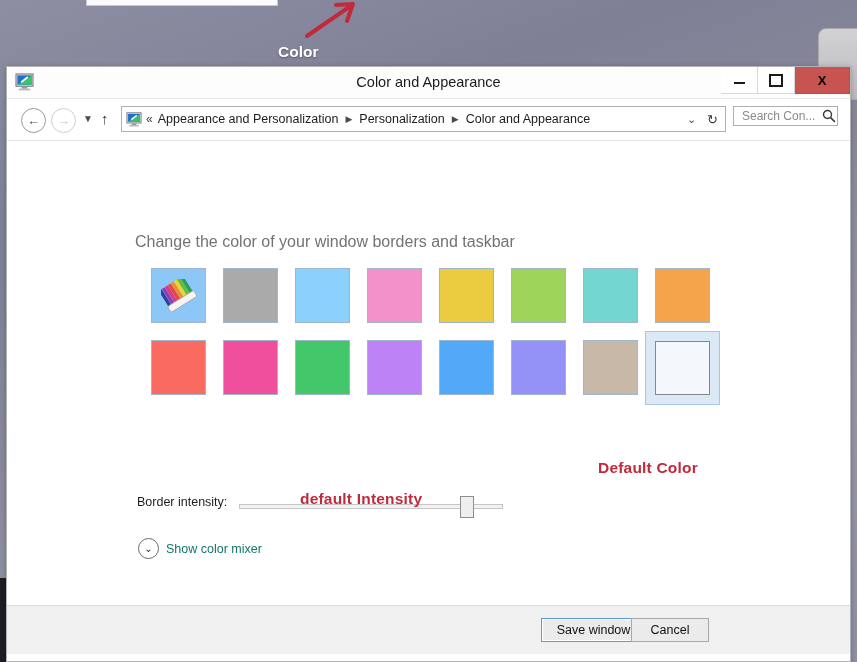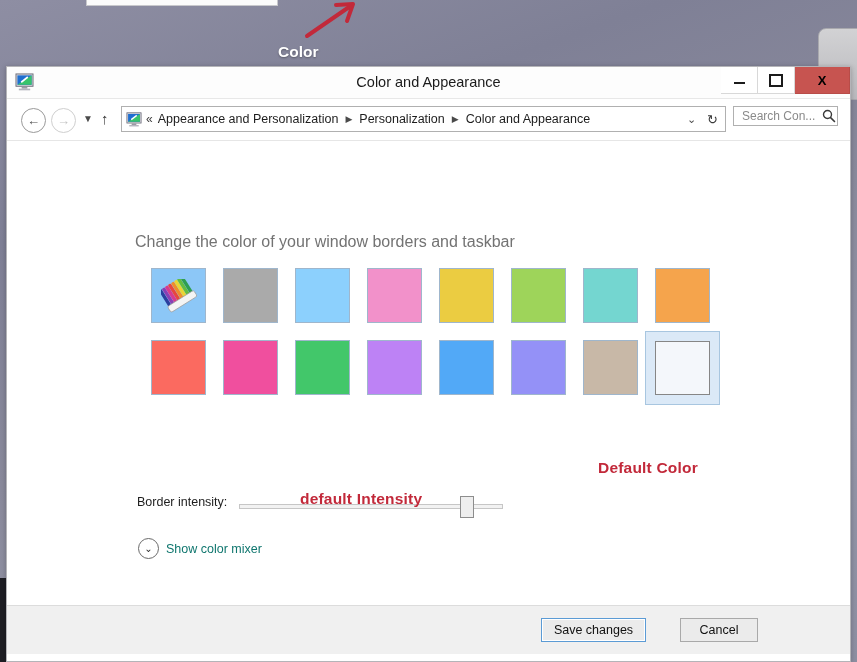--- a/index.html
+++ b/index.html
@@ -373,21 +373,21 @@
     color: #111111;
     cursor: default;
   }
   #btn-save {
     left: 534px;
     width: 105px;
     border: 1px solid #5b9bd5;
     box-shadow: inset 0 0 0 1px #ffffff;
   }
   #btn-cancel {
-    left: 673px;
+    left: 624px;
     width: 78px;
   }
 
   
   .anno-text {
     position: absolute;
     color: #c2293a;
     font-weight: bold;
     font-size: 15.5px;
     letter-spacing: 0.2px;
@@ -540,21 +540,21 @@
         <div id="slider-track"></div>
         <div id="slider-thumb"></div>
       </div>
 
       <div id="mixer-toggle">
         <span id="mixer-chevron">⌄</span>
         <span id="mixer-label">Show color mixer</span>
       </div>
 
       <div id="footer">
-        <button class="footer-btn" id="btn-save">Save changes</button>
+        <button class="footer-btn" id="btn-save">Save window</button>
         <button class="footer-btn" id="btn-cancel">Cancel</button>
       </div>
 
     </div>
   </div>
 
   <div class="anno-text" id="anno-intensity">default Intensity</div>
   <div class="anno-text" id="anno-defcolor">Default Color</div>
 
 </div>

